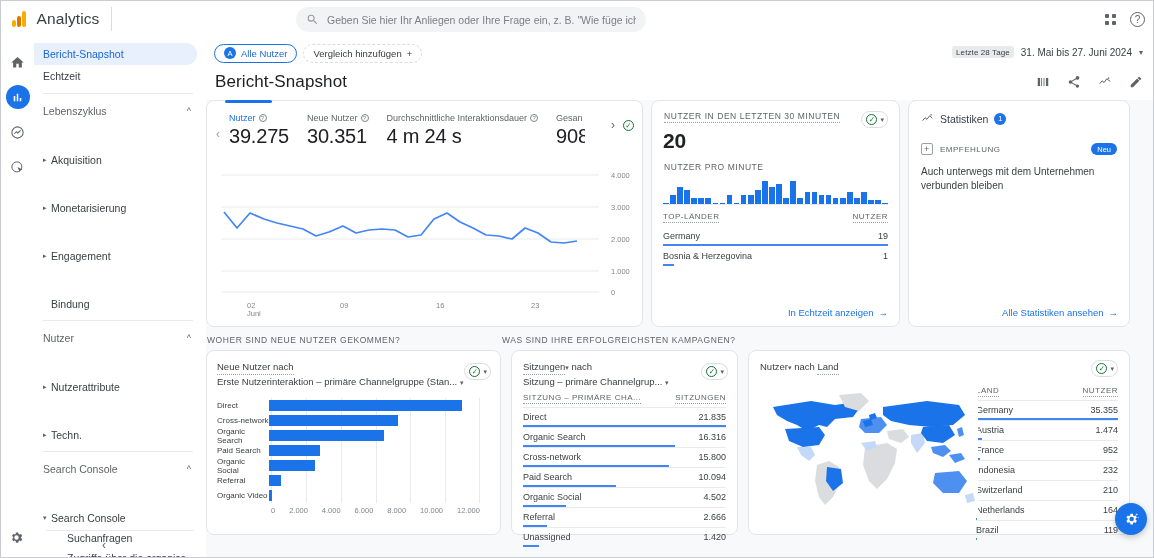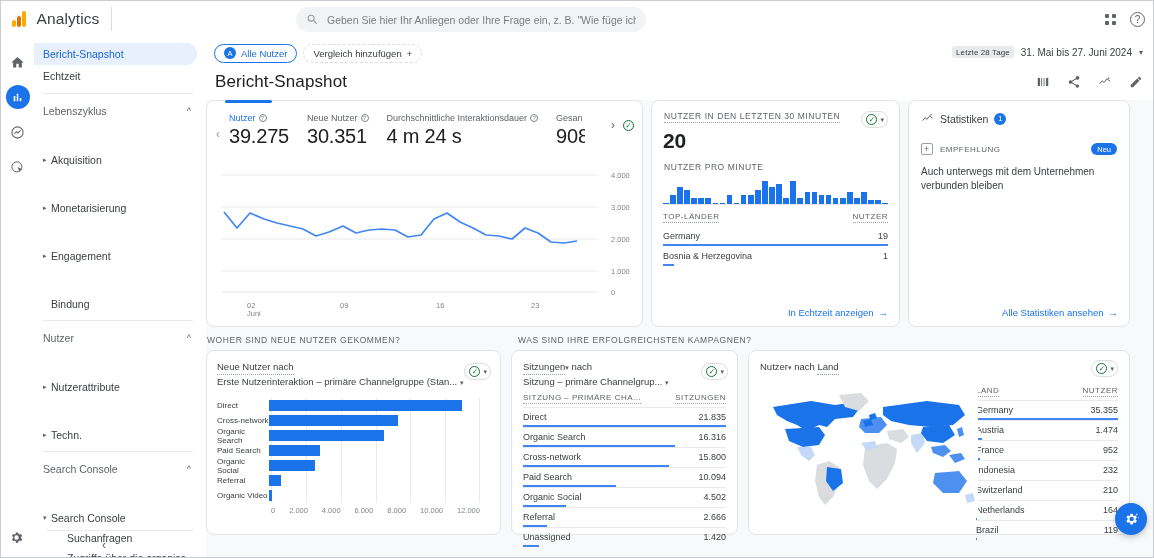--- a/index.html
+++ b/index.html
@@ -558,21 +558,21 @@
 
         <div class="ins-body">Auch unterwegs mit dem Unternehmen verbunden bleiben</div>
 
         <div class="card-footer-link">
           <span>Alle Statistiken ansehen</span>
           <span>→</span>
         </div>
       </div>
 
       <div class="sect-title" style="position:absolute;left:1px;top:235px">WOHER SIND NEUE NUTZER GEKOMMEN?</div>
-      <div class="sect-title" style="position:absolute;left:312px;top:235px">WAS SIND IHRE ERFOLGREICHSTEN KAMPAGNEN?</div>
+      <div class="sect-title" style="position:absolute;left:296px;top:235px">WAS SIND IHRE ERFOLGREICHSTEN KAMPAGNEN?</div>
 
       <div class="card acq-card">
         <div class="card-dim-head">
           <span class="dotted">Neue Nutzer nach</span>
         </div>
         <div class="card-dim-head">
           <span>Erste Nutzerinteraktion – primäre Channelgruppe (Stan...</span>
           <span style="font-size:7px;color:#5f6368">▾</span>
         </div>
         <div class="card-pill-abs">

